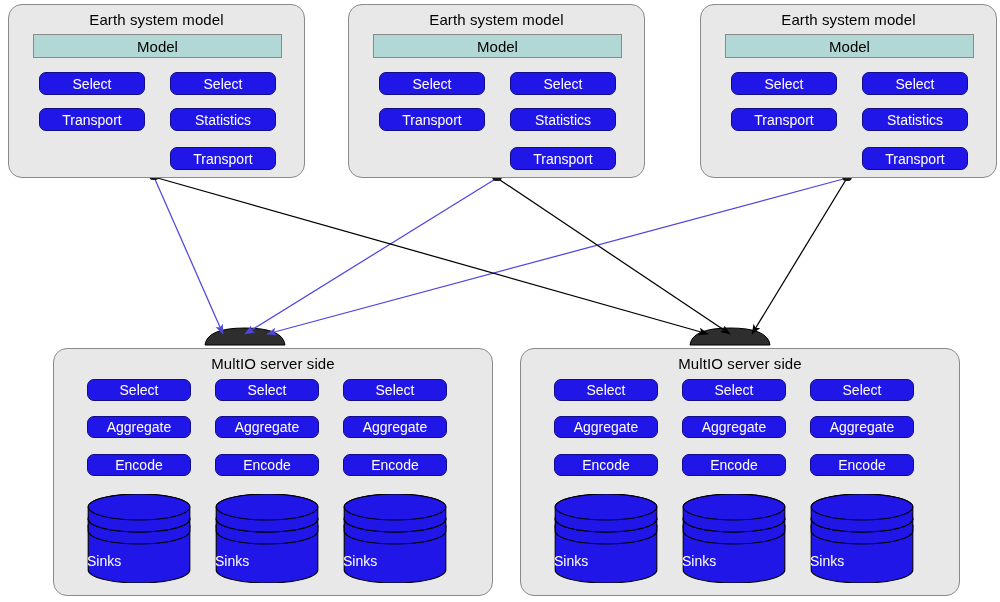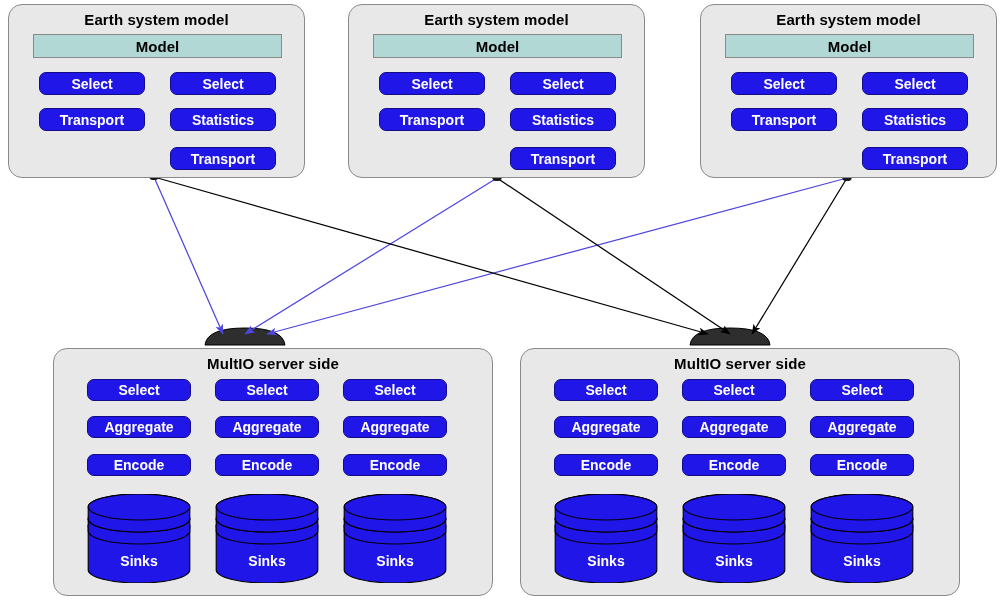--- a/index.html
+++ b/index.html
@@ -1,21 +1,21 @@
 <!DOCTYPE html>
 <html><head>
 <meta charset="utf-8">
 <style>
   html,body{margin:0;padding:0;}
   body{
     width:1000px;height:602px;position:relative;overflow:hidden;
     background:#ffffff;
     font-family:"Liberation Sans", sans-serif;
   }
-  #stage{position:absolute;inset:0;width:1000px;height:580px;font-weight:bold;}
+  #stage{position:absolute;inset:0;width:1000px;height:580px;}
 
   
   .panel{
     position:absolute;
     background:#e8e8e8;
     border:1.4px solid #8a8a8a;
     border-radius:14px;
     box-sizing:border-box;
   }
   .panel-title{
@@ -45,21 +45,21 @@
     box-sizing:border-box;
     display:flex;align-items:center;justify-content:center;
     color:#ffffff;font-size:14px;
     white-space:nowrap;
   }
 
   
   .cyl{position:absolute;}
   .cyl .lbl{
     position:absolute;left:0;right:0;bottom:14px;
-    text-align:center;color:#fff;font-size:14px;
+    color:#fff;font-size:14px;
     pointer-events:none;
   }
 
   svg.lines{position:absolute;left:0;top:0;width:1000px;height:602px;overflow:visible;}
 </style>
 </head>
 <body>
 
 <div id="stage">
     <svg class="lines" viewBox="0 0 1000 602">

